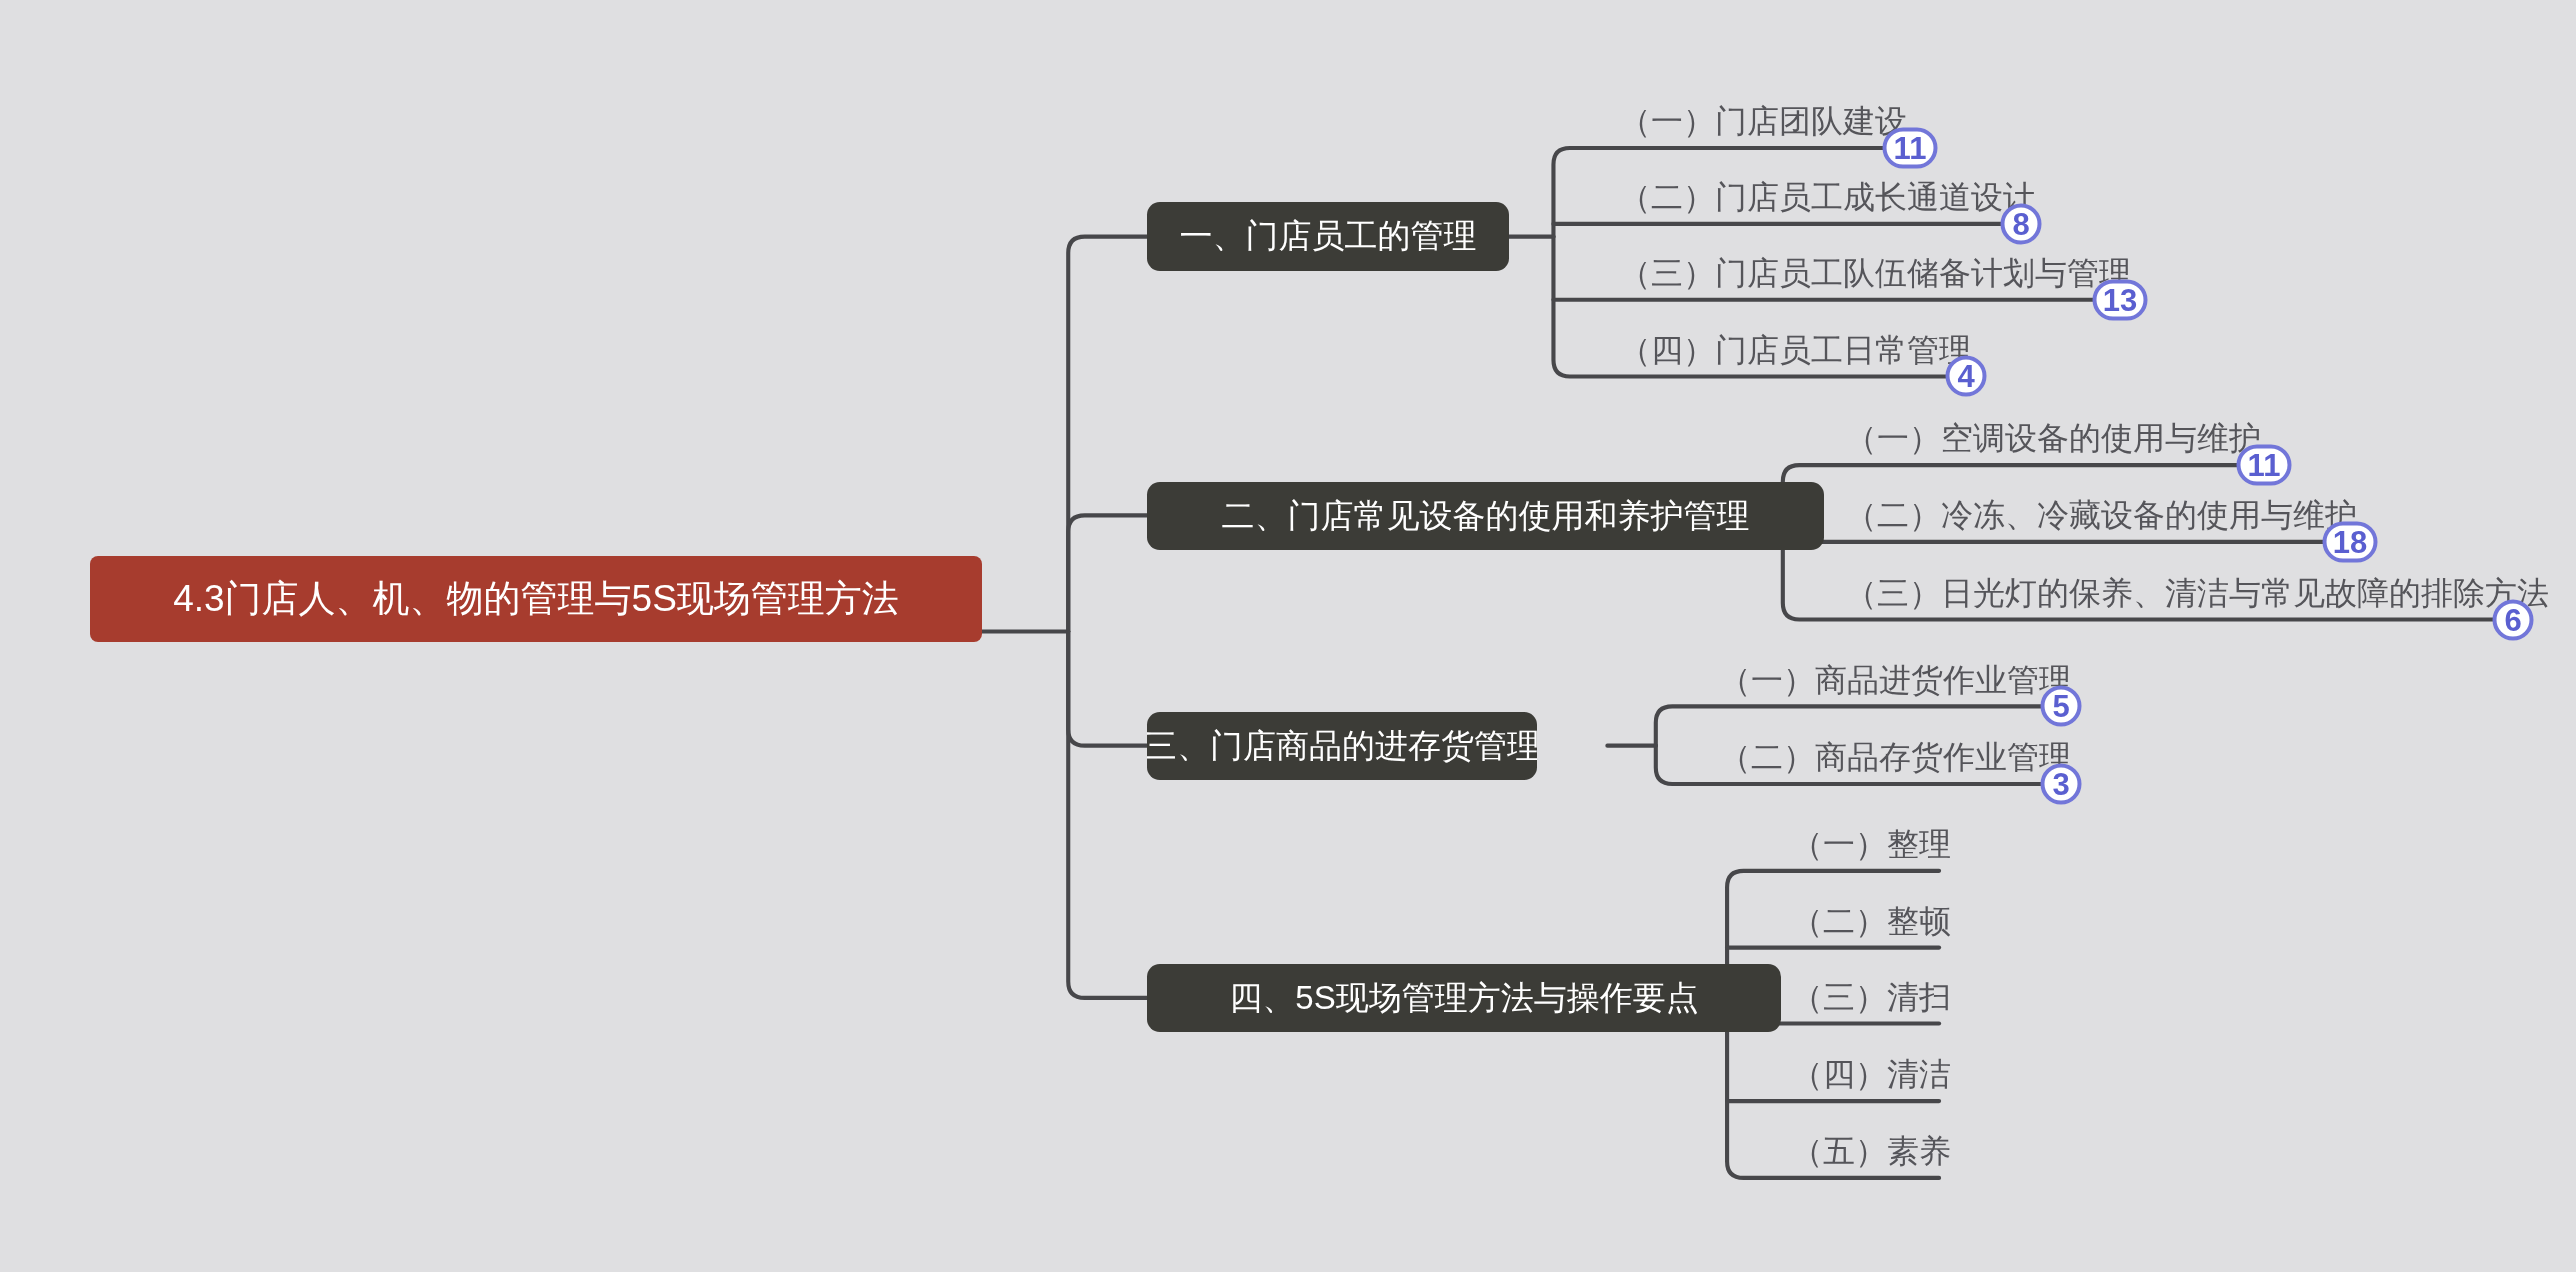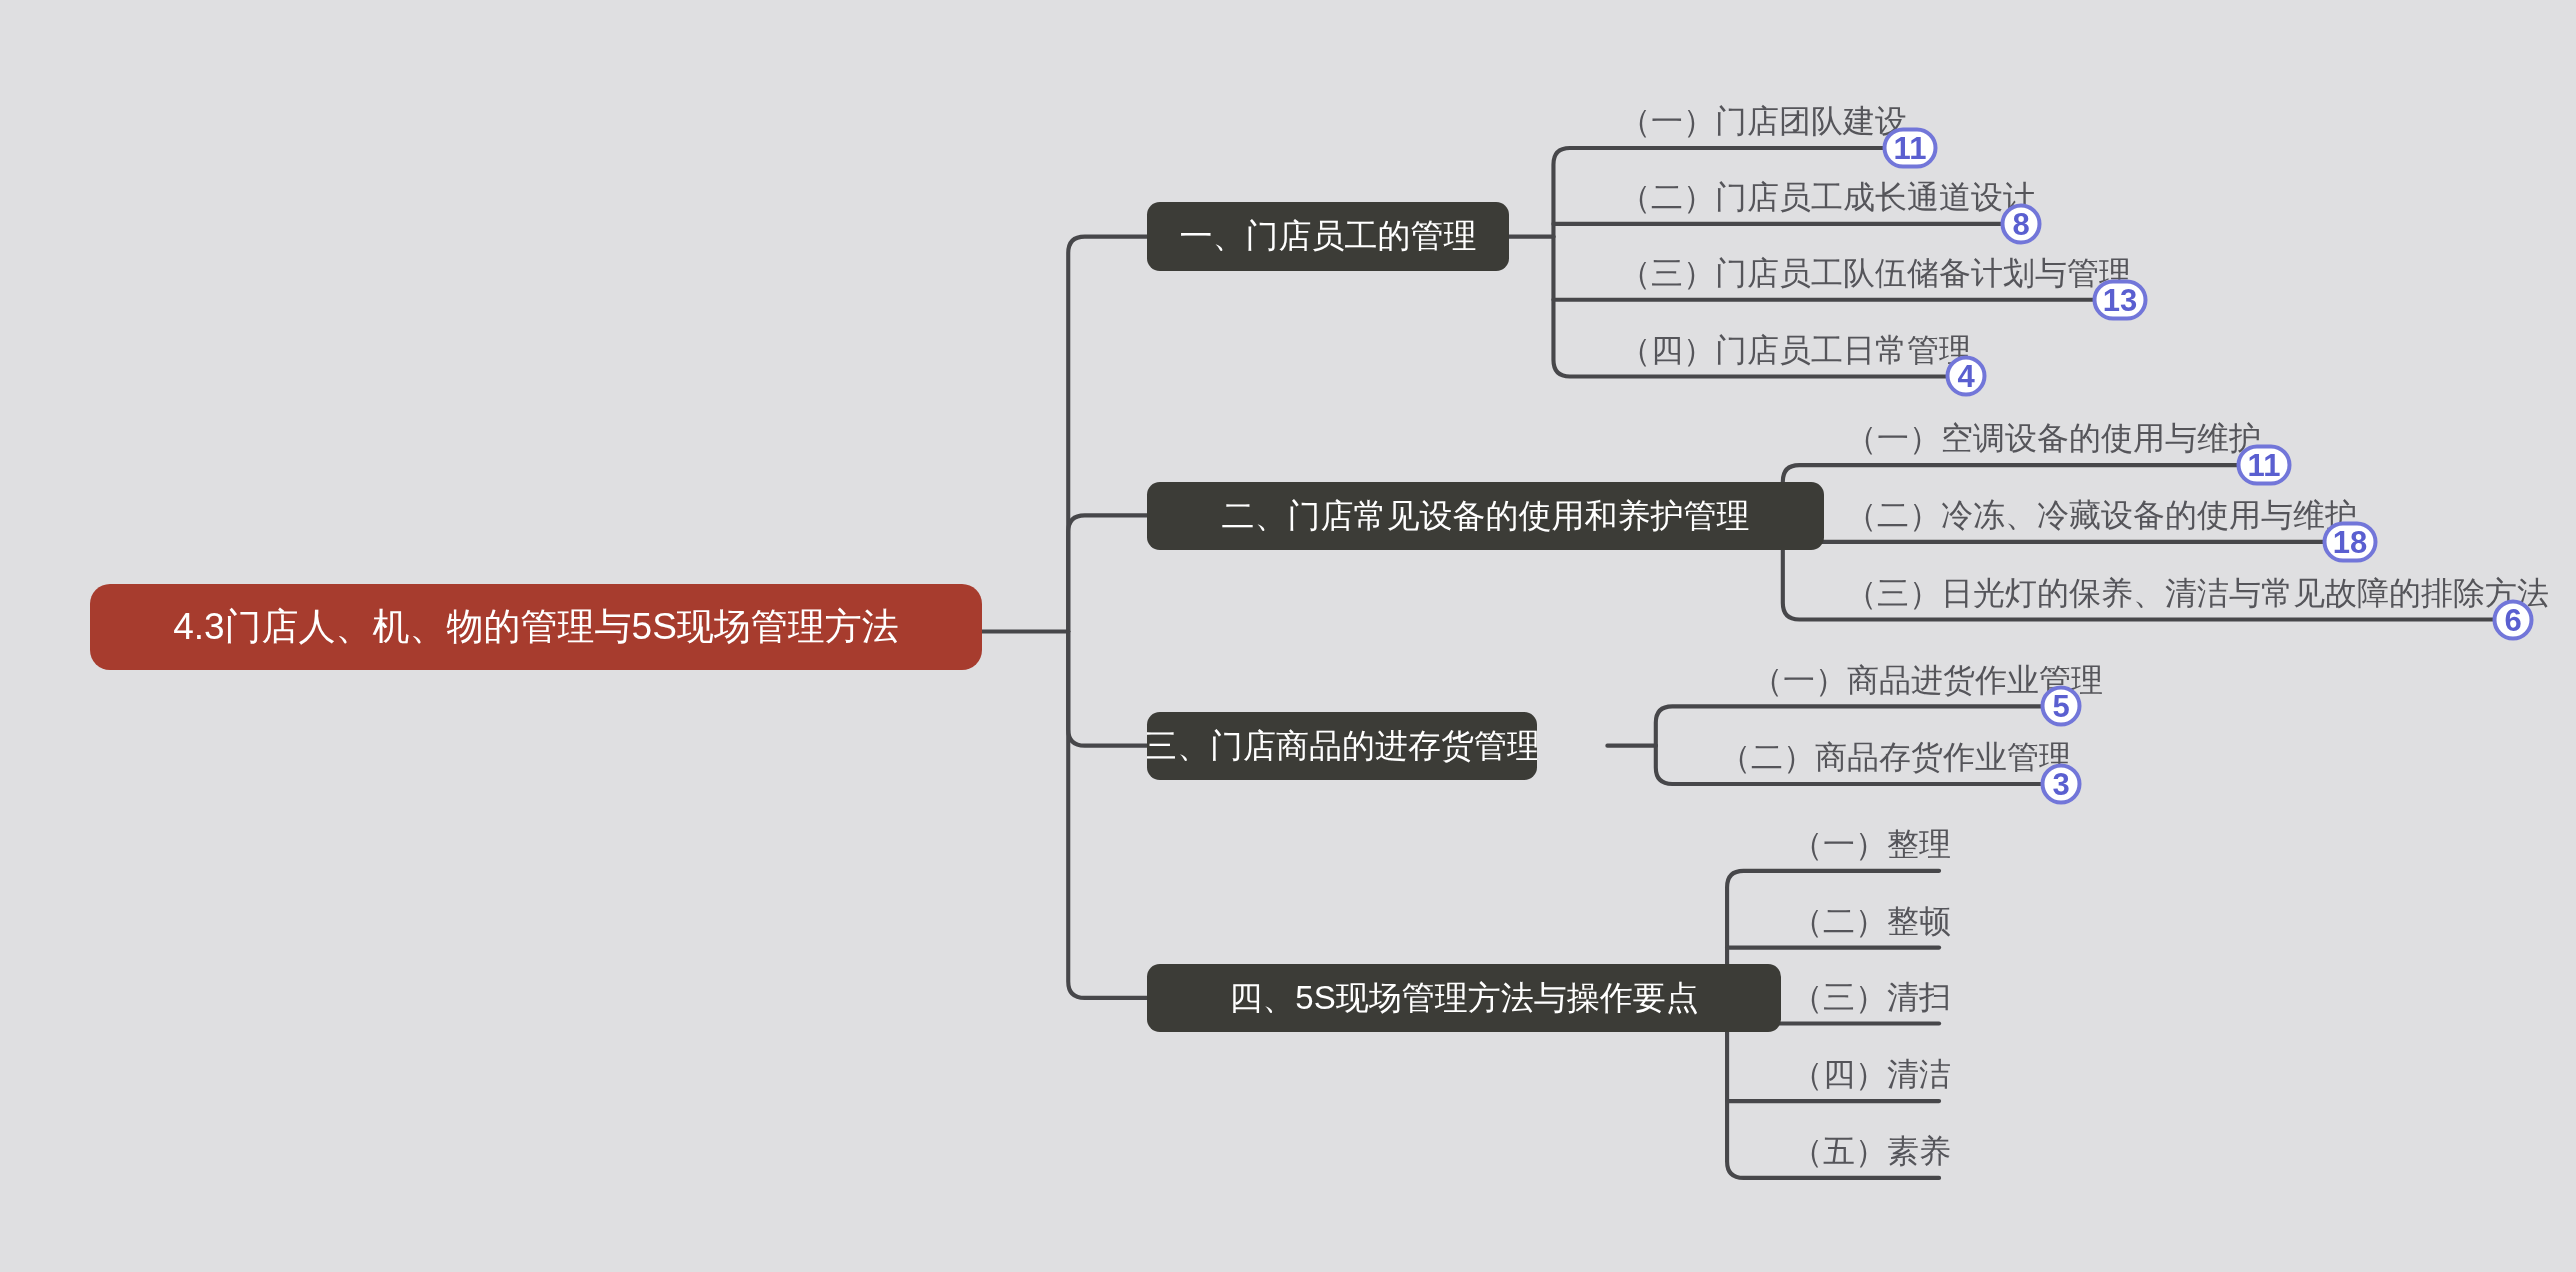--- a/index.html
+++ b/index.html
@@ -16,24 +16,24 @@
   .connectors{position:absolute;left:0;top:0;width:100%;height:100%;}
   .connectors path{
     fill:none;
     stroke:var(--line,#47474a);
     stroke-width:4.5;
     stroke-linecap:round;
     stroke-linejoin:round;
   }
   .root-box{
     position:absolute;
-    left:90px;top:584px;width:892px;height:86px;
+    left:90px;top:556px;width:892px;height:86px;
     background:var(--root-fill,#a73c2e);
     color:var(--root-text,#fff);
-    border-radius:20px;
+    border-radius:8px;
     display:flex;align-items:center;justify-content:center;
     font-size:37px;font-weight:500;
     white-space:nowrap;overflow:hidden;
     box-sizing:border-box;
   }
   .branch-box{
     position:absolute;
     background:var(--branch-fill,#3c3c37);
     color:var(--branch-text,#fff);
     border-radius:12.8px;
@@ -115,21 +115,21 @@
   <div class="badge pill" style="left:2120px;top:300px;">13</div>
   <div class="badge round" style="left:1966px;top:376px;">4</div>
 
   <div class="subtopic" style="left:1845px;top:419px;">（一）空调设备的使用与维护</div>
   <div class="subtopic" style="left:1845px;top:496px;">（二）冷冻、冷藏设备的使用与维护</div>
   <div class="subtopic" style="left:1845px;top:574px;">（三）日光灯的保养、清洁与常见故障的排除方法</div>
   <div class="badge pill" style="left:2264px;top:465px;">11</div>
   <div class="badge pill" style="left:2350px;top:542px;">18</div>
   <div class="badge round" style="left:2513px;top:620px;">6</div>
 
-  <div class="subtopic" style="left:1719px;top:661px;margin-left:32px;">（一）商品进货作业管理</div>
+  <div class="subtopic" style="left:1719px;top:661px;">（一）商品进货作业管理</div>
   <div class="subtopic" style="left:1719px;top:738px;">（二）商品存货作业管理</div>
   <div class="badge round" style="left:2061px;top:706px;">5</div>
   <div class="badge round" style="left:2061px;top:784px;">3</div>
 
   <div class="subtopic" style="left:1791px;top:825px;">（一）整理</div>
   <div class="subtopic" style="left:1791px;top:902px;">（二）整顿</div>
   <div class="subtopic" style="left:1791px;top:978px;">（三）清扫</div>
   <div class="subtopic" style="left:1791px;top:1055px;">（四）清洁</div>
   <div class="subtopic" style="left:1791px;top:1132px;">（五）素养</div>
 

